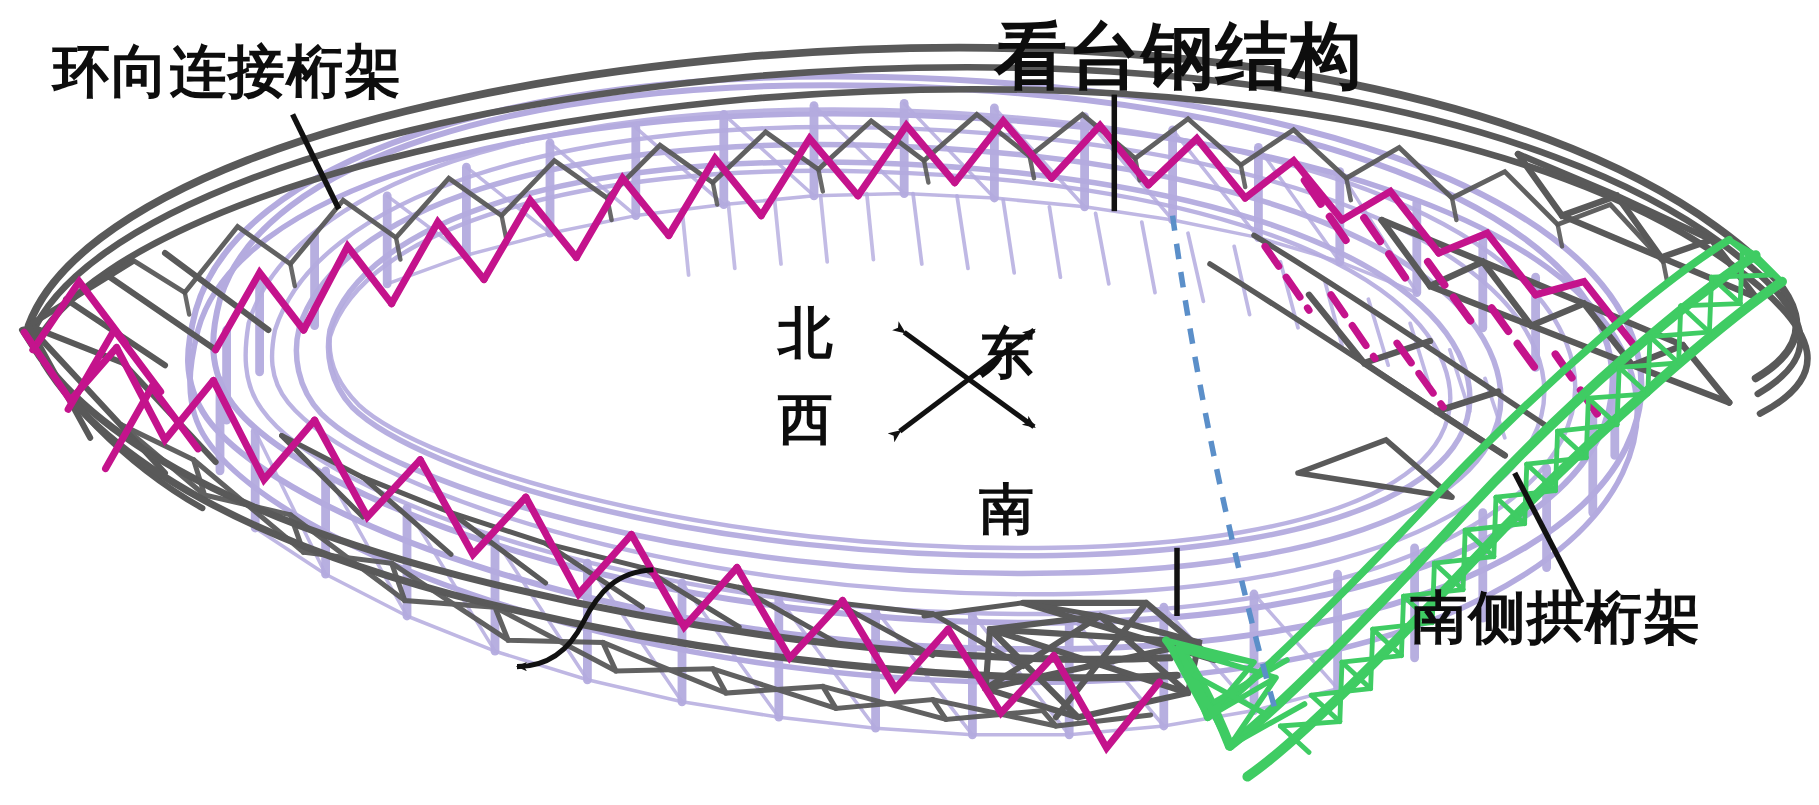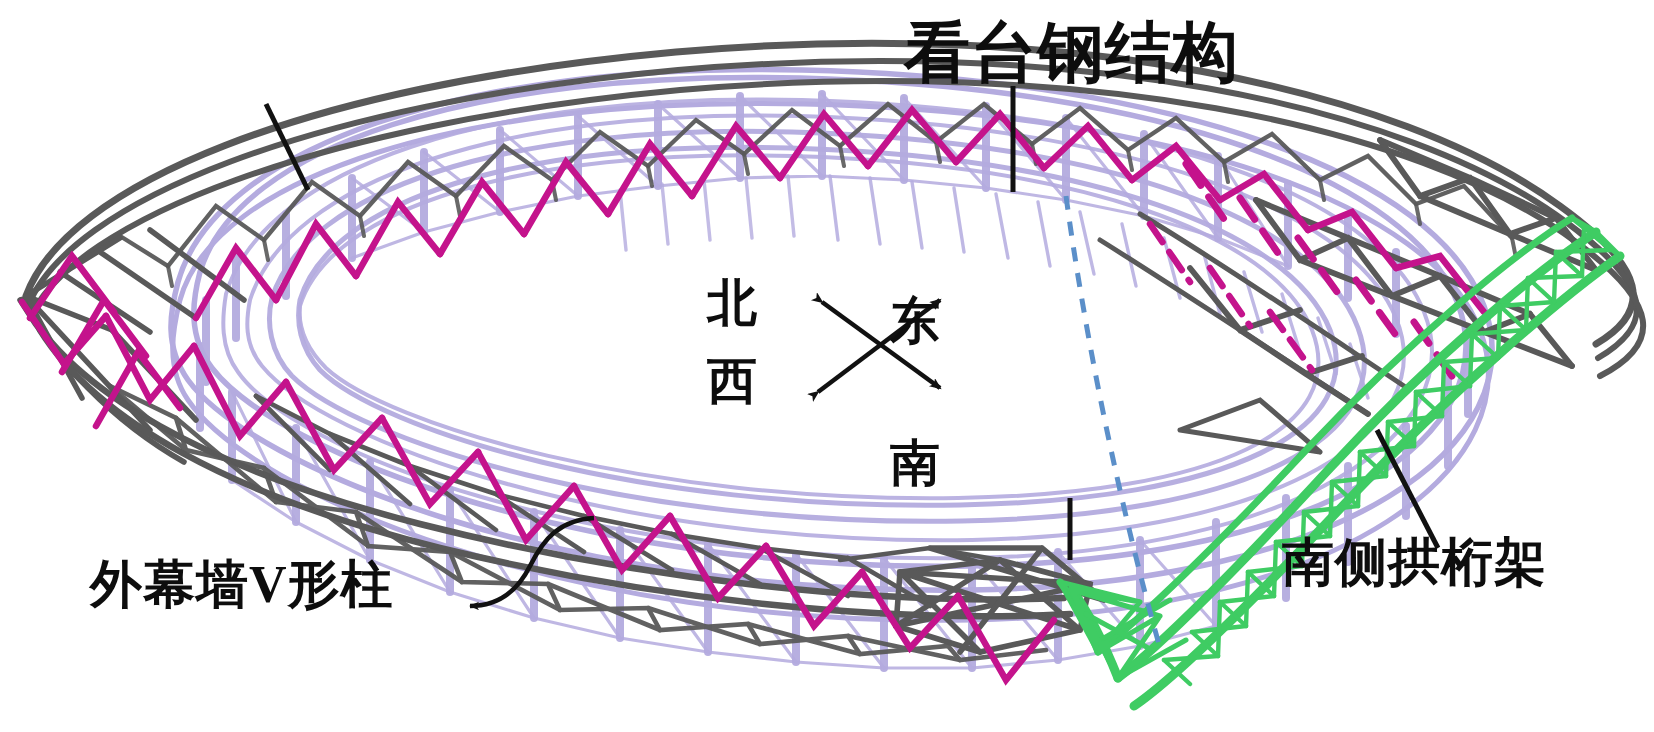--- a/index.html
+++ b/index.html
@@ -356,26 +356,26 @@
     <line x1="1377" y1="430" x2="1438" y2="548" stroke="#111111" stroke-width="5"></line>
 
     <path d="M594,518 C560,520 544,538 530,566 C516,594 496,606 470,606" stroke="#111111" stroke-width="4.6" fill="none" marker-end="url(#arrHead)"></path>
 
     <g stroke="#111111" stroke-width="4.6" fill="none">
       <line x1="822" y1="302" x2="940" y2="388" marker-start="url(#arrHeadS)" marker-end="url(#arrHeadS)"></line>
       <line x1="818" y1="392" x2="940" y2="300" marker-start="url(#arrHeadS)" marker-end="url(#arrHeadS)"></line>
     </g>
   </svg>
 
+  <div class="lbl lbl-huanxiang">环向连接桁架</div>
 
   <div class="lbl lbl-kantai">看台钢结构</div>
 
 
   <div class="lbl lbl-nance">南侧拱桁架</div>
 
-  <div class="lbl lbl-waimu">外幕墙V形柱</div>
 
   <div class="cmp cmp-bei">北</div>
   <div class="cmp cmp-dong">东</div>
   <div class="cmp cmp-xi">西</div>
   <div class="cmp cmp-nan">南</div>
 
 </div>
 
 </body></html>

